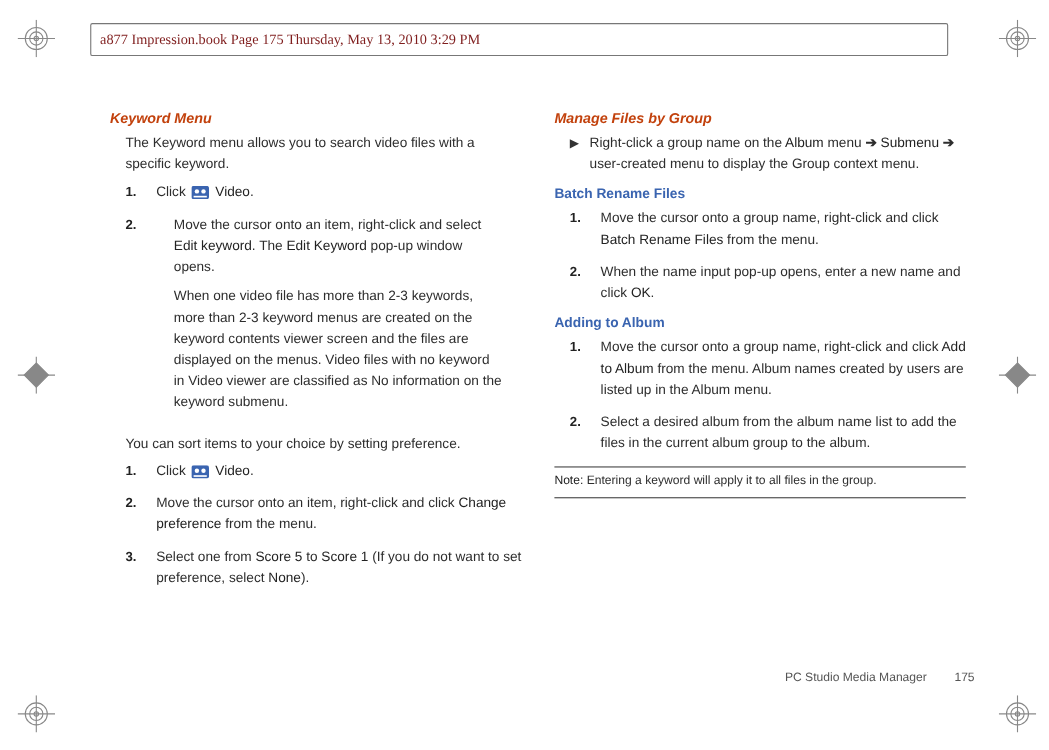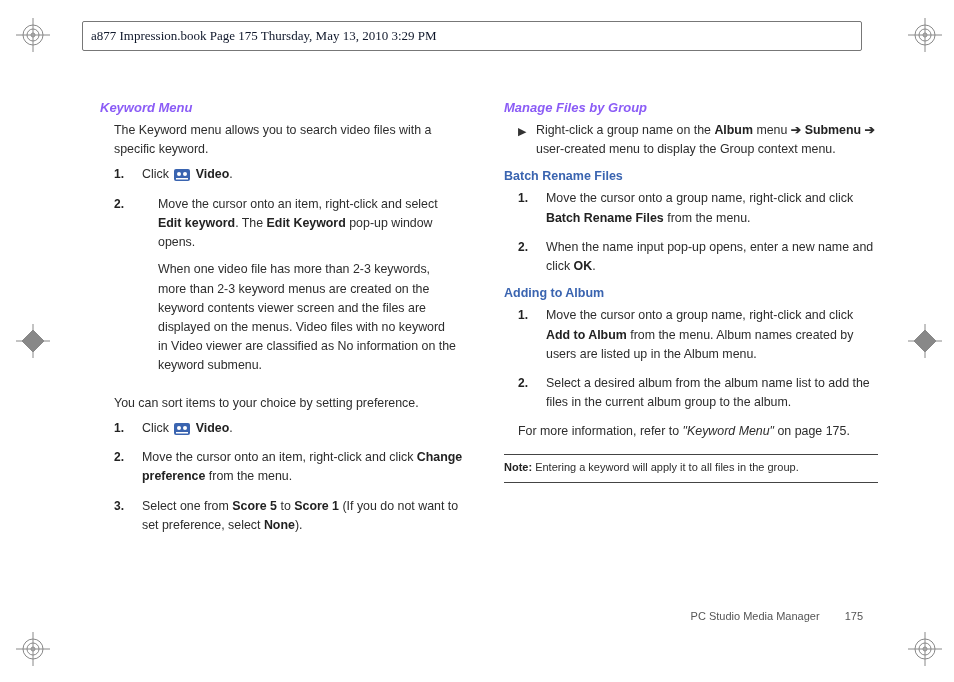--- a/index.html
+++ b/index.html
@@ -1,40 +1,40 @@
 <!DOCTYPE html>
 <html><head>
 <meta charset="utf-8">
 <style>
   html,body{margin:0;padding:0;width:954px;height:682px;background:#fff;font-family:Arial,Helvetica,sans-serif;color:#333}
   .page{position:relative;width:954px;height:682px}
   .reg{position:absolute}
   .reg svg{display:block}
   .header-line{position:absolute;left:82px;top:21px;width:780px;height:30px;border:1px solid #777;border-radius:2px;display:flex;align-items:center;padding:0 8px;box-sizing:border-box}
-  .header-line span{font:13px Georgia,serif;color:#0f172a}
+  .header-line span{font:13px Georgia,serif;color:#7f1d1d}
   .cols{position:absolute;left:100px;top:92px;width:778px;height:510px;display:flex;gap:30px}
   .col{flex:1 1 0;font-size:12.4px;line-height:1.55;color:#2d2d2d}
-  .h-blue{font:italic 700 13px Arial;color:#8b5cf6;margin:8px 0 6px}
+  .h-blue{font:italic 700 13px Arial;color:#c2410c;margin:8px 0 6px}
   .h-blue2{font:700 12.5px Arial;color:#3a64b0;margin:10px 0 6px}
   .intro{margin:0 0 6px 14px}
   ol.num{list-style:none;margin:0 0 8px 14px;padding:0}
   ol.num>li{display:flex;margin:0 0 10px}
   ol.num>li .n{flex:0 0 28px;font-weight:700;font-size:12px;color:#222}
   ol.num>li .t{flex:1}
   ol.num>li .t p{margin:0 16px 8px}
   .arrow-row{display:flex;margin:0 0 10px 14px}
   .arrow-row .ar{flex:0 0 18px;font-size:11px;color:#333;padding-top:2px}
   .arrow-row .t{flex:1}
-  b{font-weight:700;color:#222}
+  b{font-weight:400;color:#222}
   .vidicon{display:inline-block;vertical-align:-3px;width:16px;height:12px;margin:0 2px}
   .note-rule{border-top:1px solid #444;margin:12px 0 4px}
   .note{font-size:11px;margin:4px 0 0}
   .note b{font-size:11px}
   .note-rule2{border-top:1px solid #444;margin:6px 0 0}
-  .footer{position:absolute;right:91px;bottom:60px;font-size:11px;color:#555}
+  .footer{position:absolute;right:68px;bottom:60px;font-size:11px;color:#555}
   .footer .pg{margin-left:22px}
   i.ref{font-style:italic}
   .rarr{font-weight:700}
 </style>
 </head>
 <body>
 
 <div class="page">
 
   <div class="reg" style="left:16px;top:18px">
@@ -198,23 +198,20 @@
           <span class="t">
             <span>Move the cursor onto a group name, right-click and click </span><b>Add to Album</b><span> from the menu. Album names created by users are listed up in the Album menu.</span>
           </span>
         </li>
         <li>
           <span class="n">2.</span>
           <span class="t">Select a desired album from the album name list to add the files in the current album group to the album.</span>
         </li>
       </ol>
 
-      <p class="intro">
-        <span>For more information, refer to </span><i class="ref">"Keyword Menu"</i><span>  on page 175.</span>
-      </p>
 
       <div class="note-rule"></div>
       <p class="note"><b>Note:</b><span> Entering a keyword will apply it to all files in the group.</span></p>
       <div class="note-rule2"></div>
     </div>
   </div>
 
   <div class="footer">
     <span>PC Studio Media Manager</span>
     <span class="pg">175</span>

